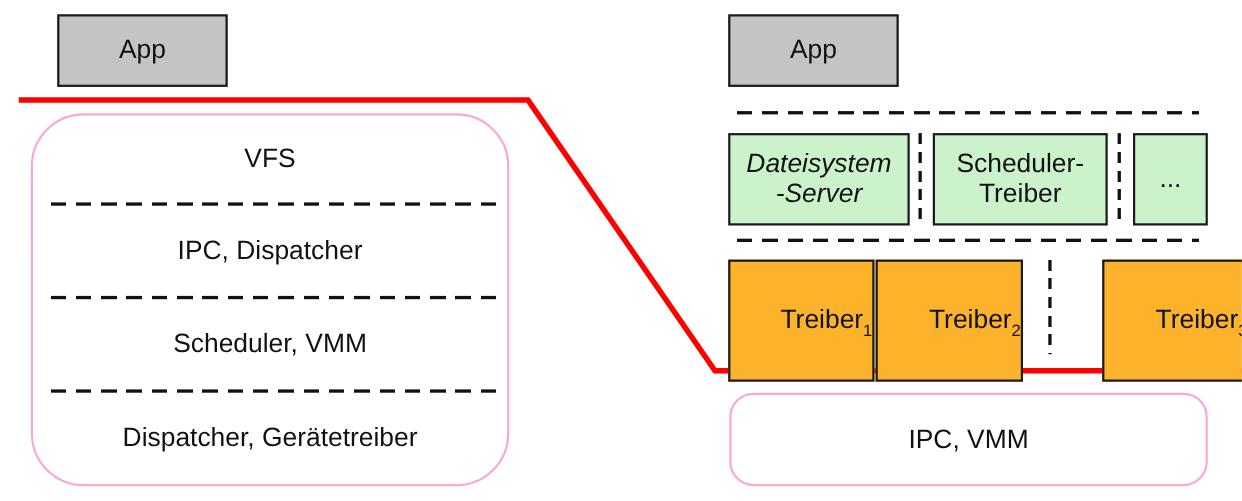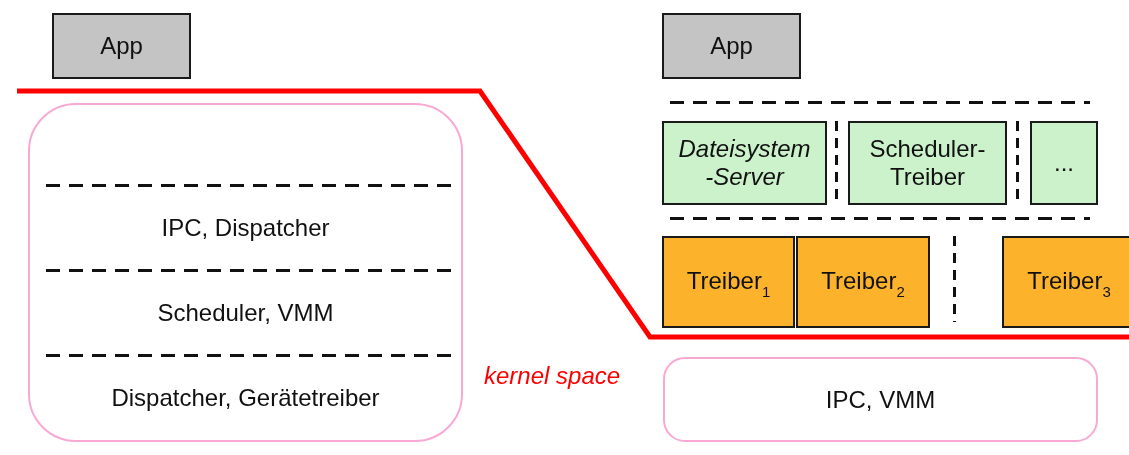--- a/index.html
+++ b/index.html
@@ -12,21 +12,21 @@
   .redline polyline { fill:none; stroke:var(--boundary-red,#ff0000); stroke-width:5; }
 
   .space-label {
     position:absolute; font-size:24px; font-style:italic;
     color:var(--boundary-red,#ff0000); white-space:nowrap;
   }
   .user-space { left:489px; top:44px; }
   .kernel-space { left:484px; top:362px; }
 
   .appbox {
-    position:absolute; width:139px; height:66px;
+    position:absolute; width:155px; height:66px;
     background:var(--app-gray,#c4c4c4); border:2px solid #1a1a1a;
     display:flex; align-items:center; justify-content:center;
     font-size:24px; box-sizing:border-box;
   }
   .app-left { left:52px; top:13px; }
   .app-right { left:662px; top:13px; }
 
   .kernelbox {
     position:absolute; background:#fff; border:2px solid #f9a8d4; box-sizing:border-box;text-align:right;
   }
@@ -69,51 +69,51 @@
     position:absolute; top:121px; height:84px;
     background:var(--server-green,#ccf2cc); border:2px solid #1a1a1a; box-sizing:border-box;
     display:flex; align-items:center; justify-content:center;
     font-size:24px; line-height:1.15; text-align:center; white-space:pre-line;
   }
   .srv-0 { left:662px; width:165px;font-style:italic; }
   .srv-1 { left:848px; width:159px; }
   .srv-2 { left:1030px; width:68px; }
 
   .driverbox {
-    position:absolute; top:236px; height:92px;
+    position:absolute; top:236px; height:111px;
     background:var(--driver-orange,#fcb32b); border:2px solid #1a1a1a; box-sizing:border-box;
-    display:flex; align-items:center; justify-content:center; font-size:24px;
+    display:flex; align-items:center; justify-content:flex-end; font-size:24px;
   }
   .drv-0 { left:662px; width:133px; }
   .drv-1 { left:796px; width:134px; }
   .drv-2 { left:1002px; width:134px; }
   .driverbox sub { font-size:15px; line-height:1; position:relative; top:2px; }
 </style>
 </head>
 <body>
 
 <div class="canvas">
 
   <svg class="redline" viewBox="0 0 1129 455">
     <polyline points="17,91 480,91 650,337 1129,337"></polyline>
   </svg>
 
   <div class="appbox app-left">
     <span>App</span>
   </div>
 
   <div class="kernelbox mono-kernel"></div>
+  <div class="layer layer-0">VFS</div>
   <div class="hdash hd-mono-0"></div>
   <div class="layer layer-1">IPC, Dispatcher</div>
   <div class="hdash hd-mono-1"></div>
   <div class="layer layer-2">Scheduler, VMM</div>
   <div class="hdash hd-mono-2"></div>
   <div class="layer layer-3">Dispatcher, Gerätetreiber</div>
 
-  <div class="space-label kernel-space">kernel space</div>
 
   <div class="appbox app-right">
     <span>App</span>
   </div>
 
   <div class="hdash hd-micro-top"></div>
 
   <div class="serverbox srv-0">Dateisystem
 -Server</div>
   <div class="vdash vd-srv-0"></div>

